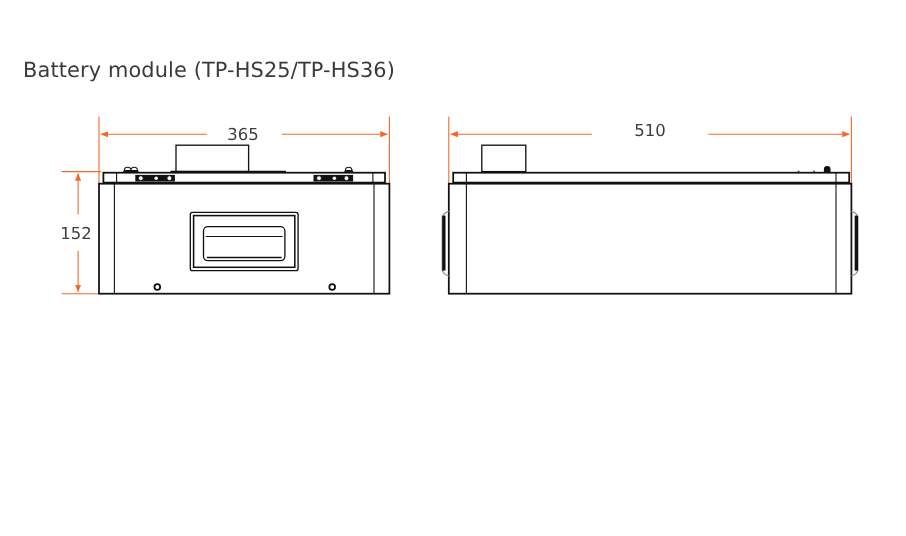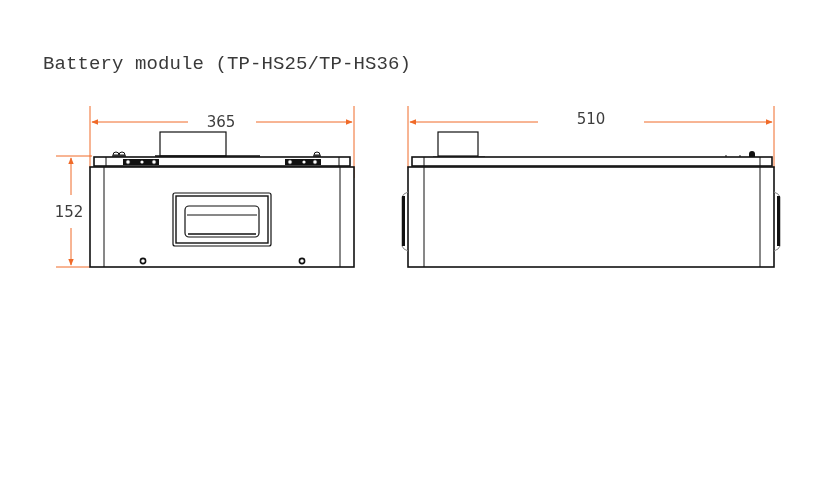--- a/index.html
+++ b/index.html
@@ -9,28 +9,27 @@
     }
     body {
       width: 824px;
       height: 487px;
       position: relative;
       overflow: hidden;
       font-family: "DejaVu Sans", "Liberation Sans", sans-serif;
     }
     .page-title {
       position: absolute;
-      left: 43px;
+      left: 21px;
       top: 53px;
       font-size: 19px;
       color: #3a3a3a;
       font-weight: normal;
       letter-spacing: 0.1px;
       white-space: nowrap;
-      font-family: Liberation Mono, monospace;
     }
     svg.drawing {
       position: absolute;
       left: 0;
       top: 0;
     }
     .dim-label {
       font-family: "DejaVu Sans", "Liberation Sans", sans-serif;
       font-size: 15px;
       fill: #3d3d3d;

